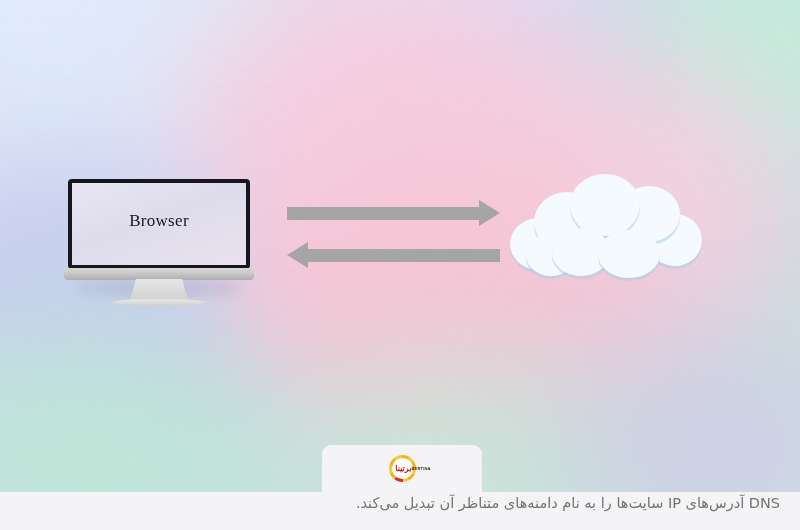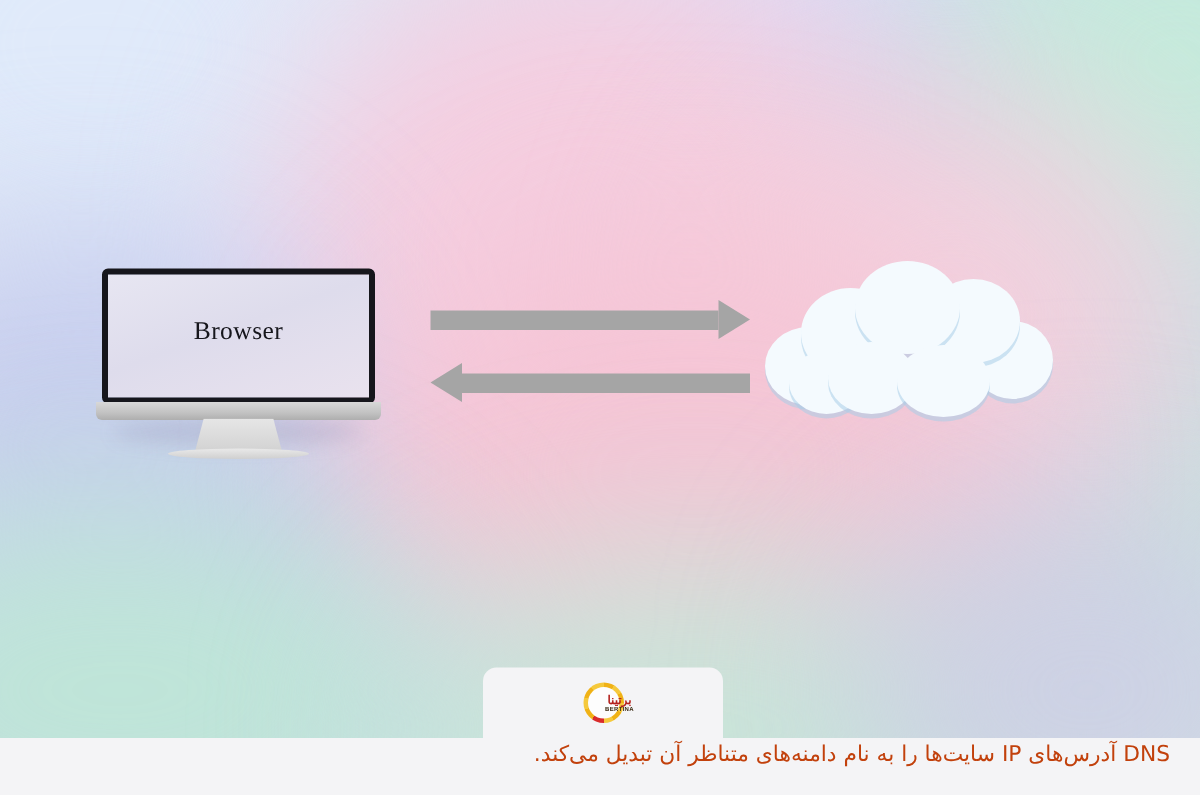--- a/index.html
+++ b/index.html
@@ -291,21 +291,20 @@
     left: 3px; top: 3px;
     width: 21px; height: 21px;
     border-radius: 50%;
     background: #fdfdfd;
   }
   .brand-logo .mark {
     position: absolute;
     left: 3px; top: 3px;
     width: 43px; height: 21px;
     display: flex;
-    flex-direction: column;
     align-items: center;
     justify-content: center;
     line-height: 1;
   }
   .brand-logo .mark .glyph {
     font-family: "Liberation Serif", serif;
     font-size: 8px;
     color: #b4231f;
     font-weight: bold;
   }
@@ -324,21 +323,21 @@
   }
   .caption {
     position: absolute;
     left: 0;
     top: 493px;
     width: 790px;
     text-align: right;
     direction: rtl;
     font-family: "DejaVu Sans", sans-serif;
     font-size: 14.5px;
-    color: #c2410c;
+    color: #737373;
     line-height: 1.5;
     padding-right: 10px;
     box-sizing: border-box;
   }
 </style>
 </head>
 <body>
 
 <div id="stage">
 

